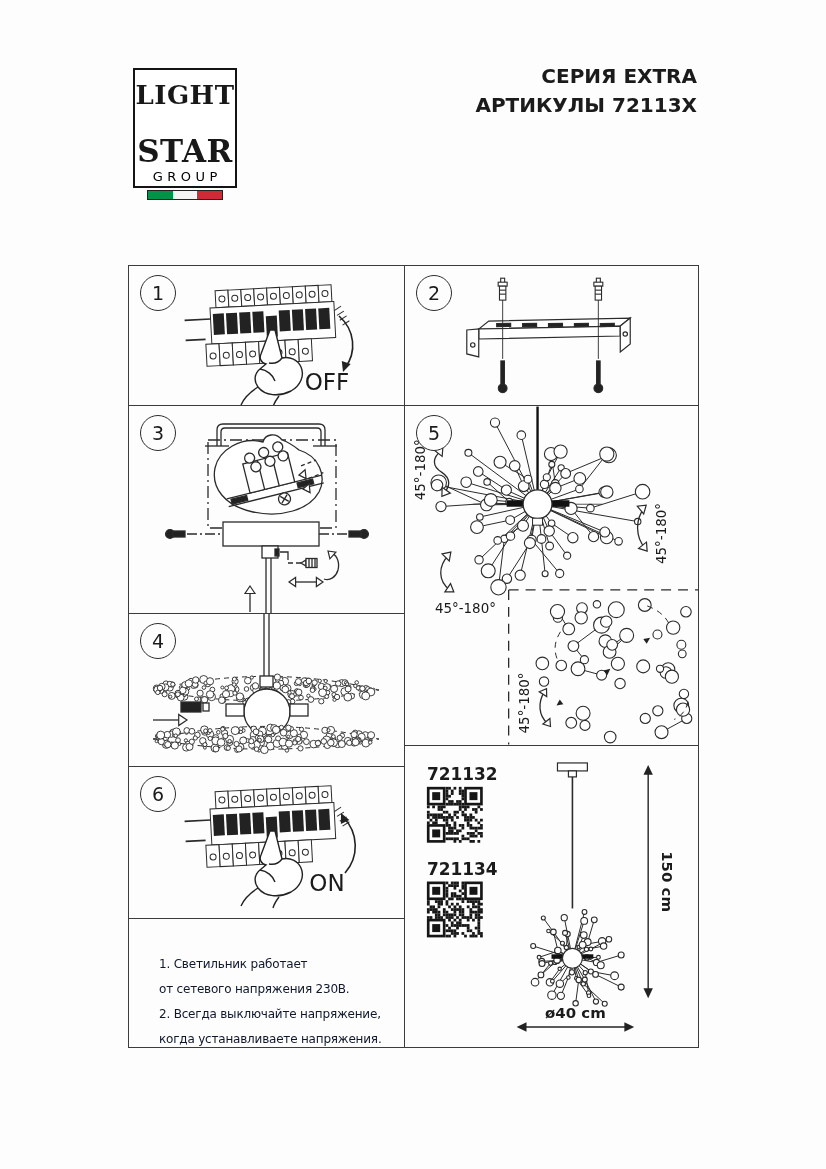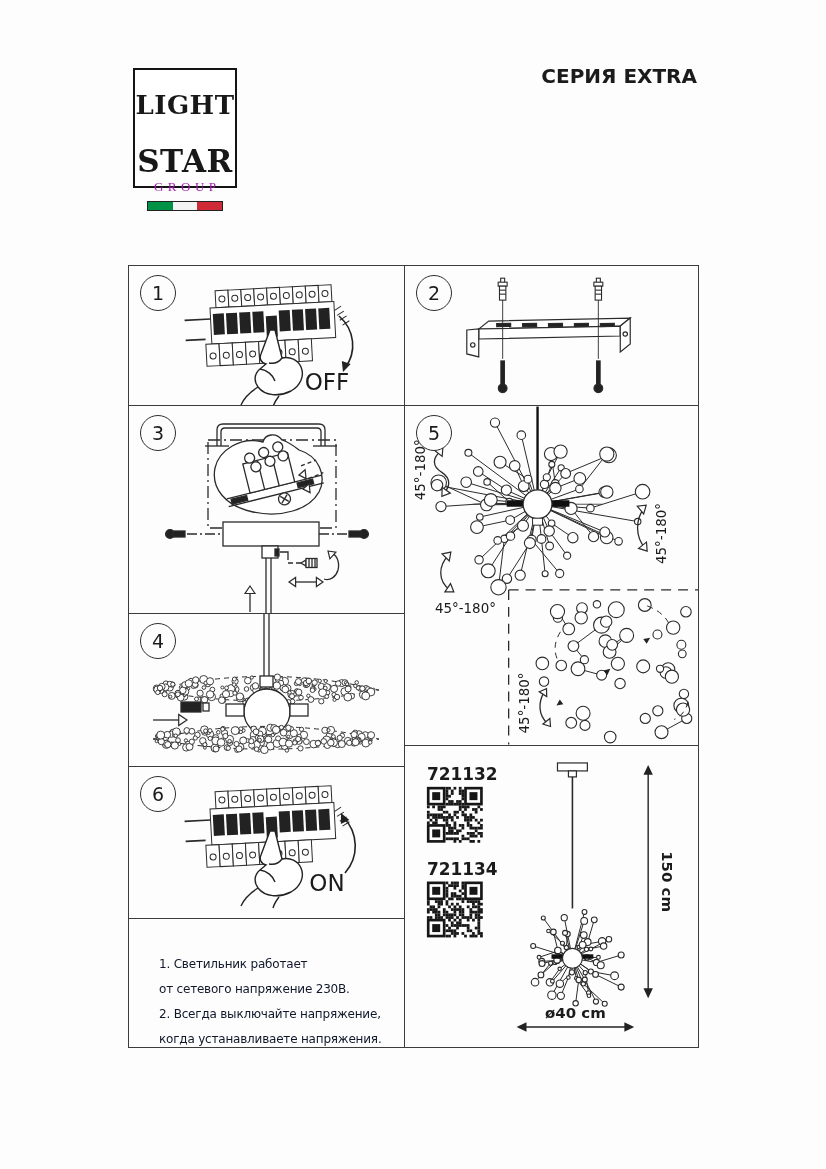--- a/index.html
+++ b/index.html
@@ -1,23 +1,23 @@
 <!DOCTYPE html>
 <html><head>
 <meta charset="utf-8">
 <style>
   html,body{margin:0;padding:0;background:#ffffff;}
   .page{position:relative;width:826px;height:1169px;background:#fdfdfd;overflow:hidden;
         font-family:"DejaVu Sans",sans-serif;color:#1b1b1b;}
   
   .logo{position:absolute;left:133px;top:68px;width:104px;height:120px;border:2px solid #141414;
         background:#fff;text-align:center;box-sizing:border-box;}
-  .logo-light{margin-top:22px;font-family:"DejaVu Serif",serif;font-weight:bold;font-size:26px;line-height:26px;letter-spacing:0.5px;color:#181818;}
+  .logo-light{margin-top:12px;font-family:"DejaVu Serif",serif;font-weight:bold;font-size:26px;line-height:26px;letter-spacing:0.5px;color:#181818;}
   .logo-star{font-family:"DejaVu Serif",serif;font-weight:bold;font-size:31px;line-height:30px;letter-spacing:0.5px;color:#181818;margin-top:28px;}
-  .logo-group{margin-top:3px;font-size:13px;letter-spacing:4.5px;text-indent:4.5px;color:#a21caf;font-family:Liberation Serif, serif;}
+  .logo-group{margin-top:3px;font-size:13px;letter-spacing:4.5px;text-indent:4.5px;color:#000000;}
   .logo-flag{margin:6px auto 0;width:74px;height:8px;border:1px solid #222;display:flex;}
   .logo-flag span{flex:1;}
   .titles{position:absolute;right:129px;top:62px;text-align:right;font-weight:bold;color:#1b1b1b;}
   .titles .series{font-size:20px;line-height:29px;}
   .titles .articles{font-size:20px;line-height:29px;}
   .titles .inst{margin-top:25px;font-size:20px;line-height:28px;}
   
   .grid{position:absolute;left:128px;top:265px;width:571px;height:783px;border:1px solid #3c3c3c;box-sizing:border-box;}
   .col-left{position:absolute;left:0;top:0;width:276px;height:781px;border-right:1px solid #3c3c3c;box-sizing:border-box;}
   .col-right{position:absolute;left:276px;top:0;right:0;height:781px;}
@@ -41,20 +41,21 @@
     <div class="logo-star">STAR</div>
     <div class="logo-group">GROUP</div>
     <div class="logo-flag">
         <span id="fg" style="background: rgb(0, 146, 70);"></span>
         <span id="fw" style="background: rgb(244, 244, 244);"></span>
         <span id="fr" style="background: rgb(206, 43, 55);"></span>
       </div>
   </div>
   <div class="titles">
     <div class="series">СЕРИЯ EXTRA</div>
+    <div class="articles">АРТИКУЛЫ 72113X</div>
   </div>
 
   <div class="grid">
     <div class="col-left">
       <div class="panel hb" style="height:140px">
         <div class="badge">
             <span>1</span>
           </div>
         <svg id="svg-p1" viewBox="0 0 275 139">
             <g transform="rotate(-3 140 60)">
@@ -615,21 +616,21 @@
     <path d="M150,130 C147,134 145,137 144,141"></path>
             </g>
             <path d="M216,106 C230,90 230,66 214,50" fill="none" stroke="#222" stroke-width="1.6"></path>
             <polygon points="212,46 220.4,53.1 211.9,57.0" fill="#222"></polygon>
             <text x="198" y="124" font-size="23" text-anchor="middle">ON</text>
           </svg>
       </div>
       <div class="panel" style="height:128px">
         <div class="notes-text">
           <div>1. Светильник работает</div>
-          <div>от сетевого напряжение 230В.</div>
+          <div>от сетевого напряжения 230В.</div>
           <div>2. Всегда выключайте напряжение,</div>
           <div>когда устанавливаете напряжения.</div>
         </div>
       </div>
     </div>
     <div class="col-right">
       <div class="panel hb" style="height:140px">
         <div class="badge">
             <span>2</span>
           </div>

